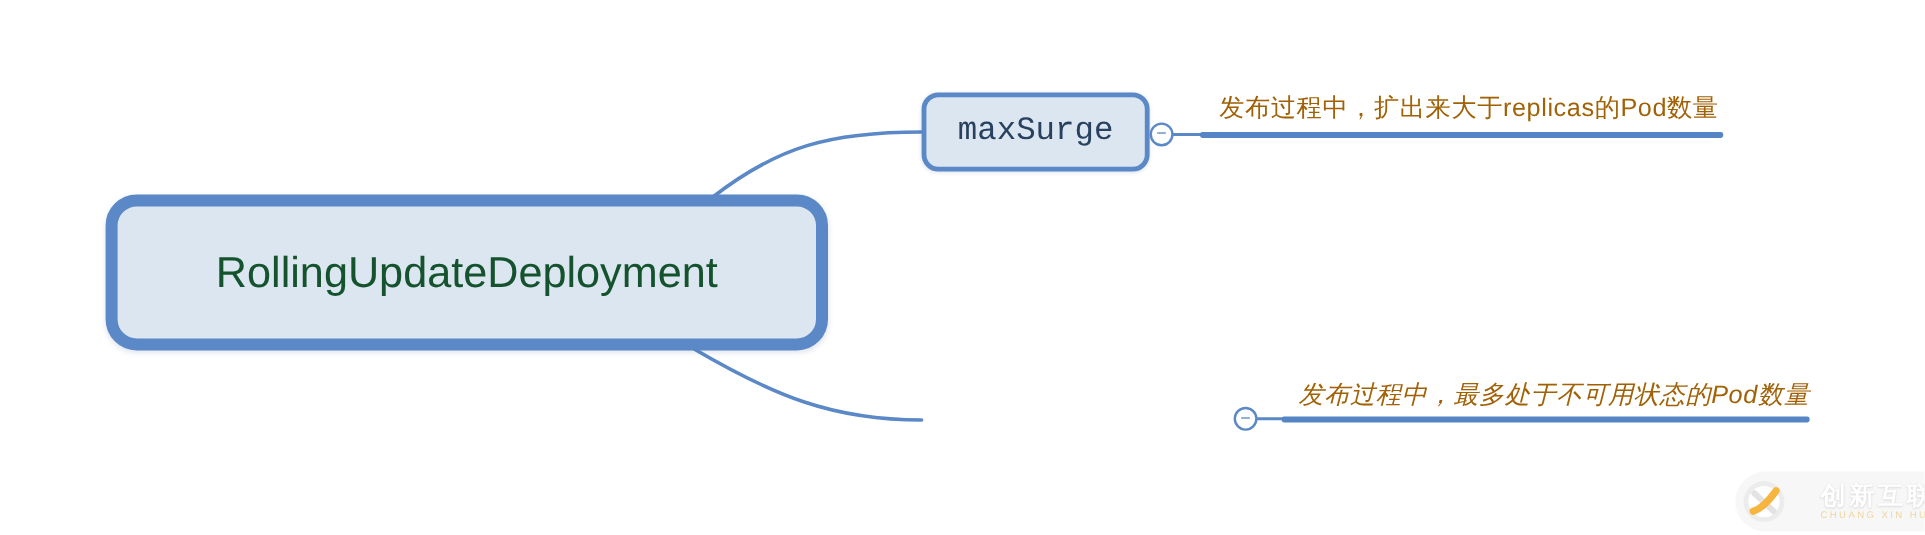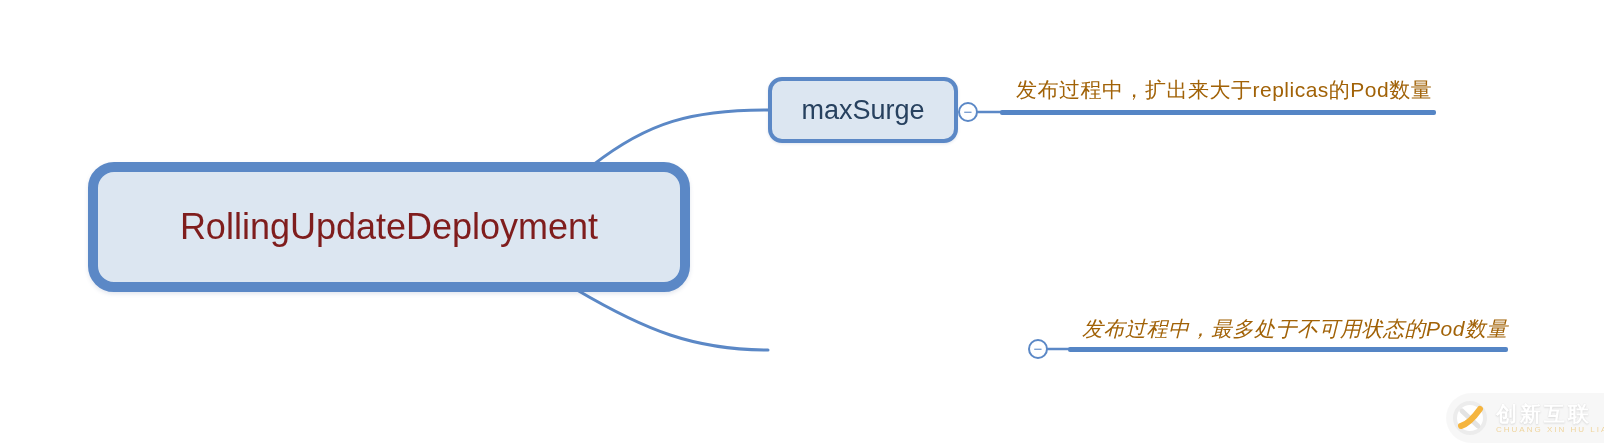--- a/index.html
+++ b/index.html
@@ -15,27 +15,28 @@
   .topic{
     position:absolute;
     box-sizing:border-box;
     display:flex;align-items:center;justify-content:center;
     background:#dce6f1;
     border:4px solid #5b88c6;
   }
   .root-topic{
     left:88px;top:162px;width:602px;height:130px;
     border-width:10px;border-radius:26px;
-    font-size:36px;color:#7f1d1d;
+    font-size:36px;color:#14532d;
     box-shadow:0 2px 4px rgba(60,90,140,0.15);
   }
   .branch-topic{
     border-radius:14px;
     font-size:27px;color:#27415f;
     box-shadow:0 1px 3px rgba(60,90,140,0.15);
+    font-family:Liberation Mono, monospace;
   }
   .branch-maxsurge{left:768px;top:77px;width:190px;height:66px;}
   .branch-maxunavailable{left:768px;top:315px;width:255px;height:68px;}
 
   .collapse{
     position:absolute;
     box-sizing:border-box;
     width:20px;height:20px;
     border:2px solid #5b88c6;border-radius:50%;
     background:#ffffff;color:#5b88c6;
@@ -59,21 +60,21 @@
   }
   .note-underline-maxsurge{left:1000px;top:110px;width:436px;}
   .note-underline-maxunavailable{left:1068px;top:347px;width:440px;}
 
   .watermark{
     position:absolute;
     left:1446px;top:393px;width:158px;height:50px;
     background:rgba(0,0,0,0.03);
     border-radius:25px 0 0 25px;
     display:flex;align-items:center;
-    padding-left:4px;box-sizing:border-box;
+    padding-left:4px;box-sizing:border-box;gap:21px;
   }
   .wm-logo{width:40px;height:40px;flex:0 0 auto;}
   .wm-text{margin-left:6px;display:flex;flex-direction:column;}
   .wm-brand{
     font-size:21px;font-weight:bold;color:#ffffff;
     letter-spacing:3px;line-height:22px;white-space:nowrap;
     text-shadow:0 0 1px #dcdcdc,0 1px 2px rgba(0,0,0,0.12);
   }
   .wm-sub{
     font-size:8px;color:#eecf8f;letter-spacing:2px;

